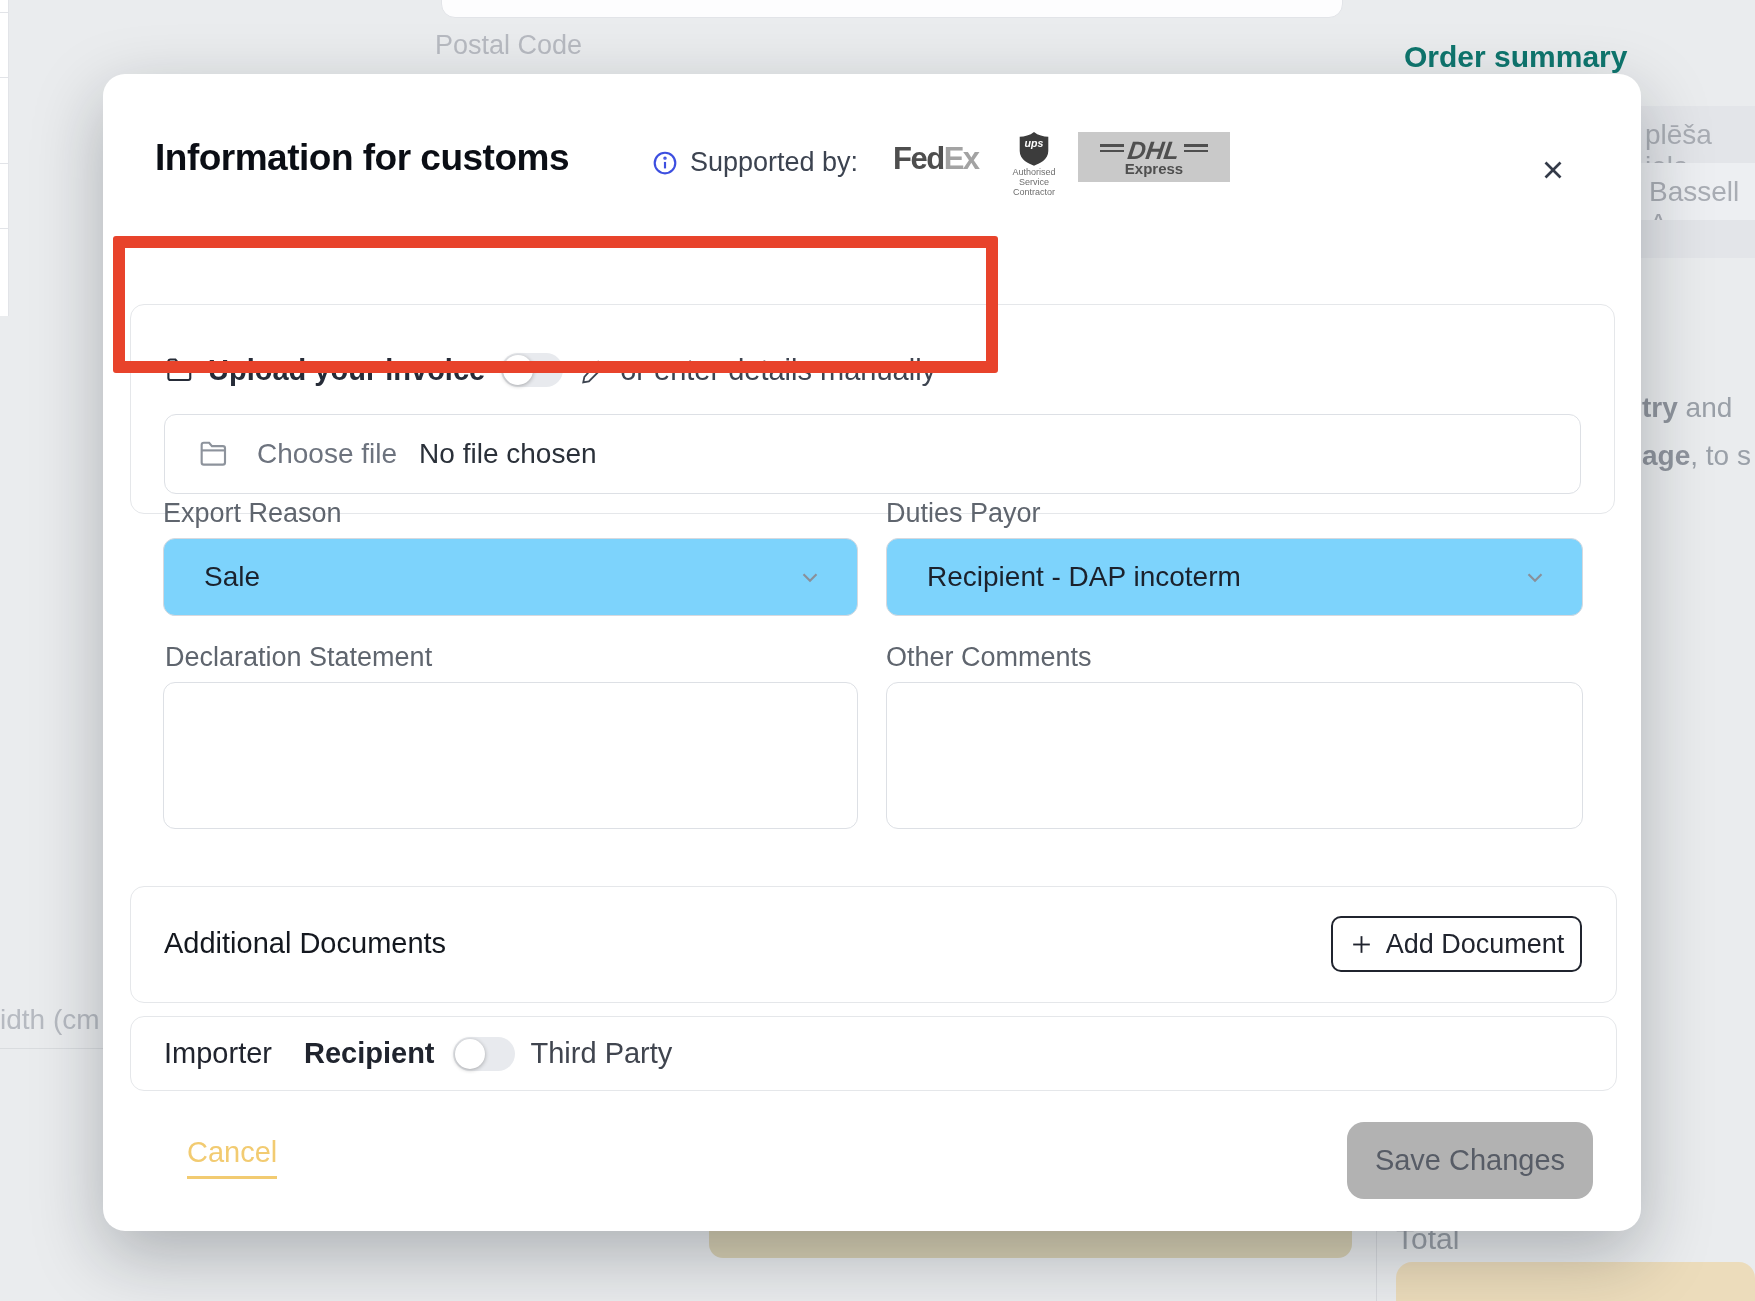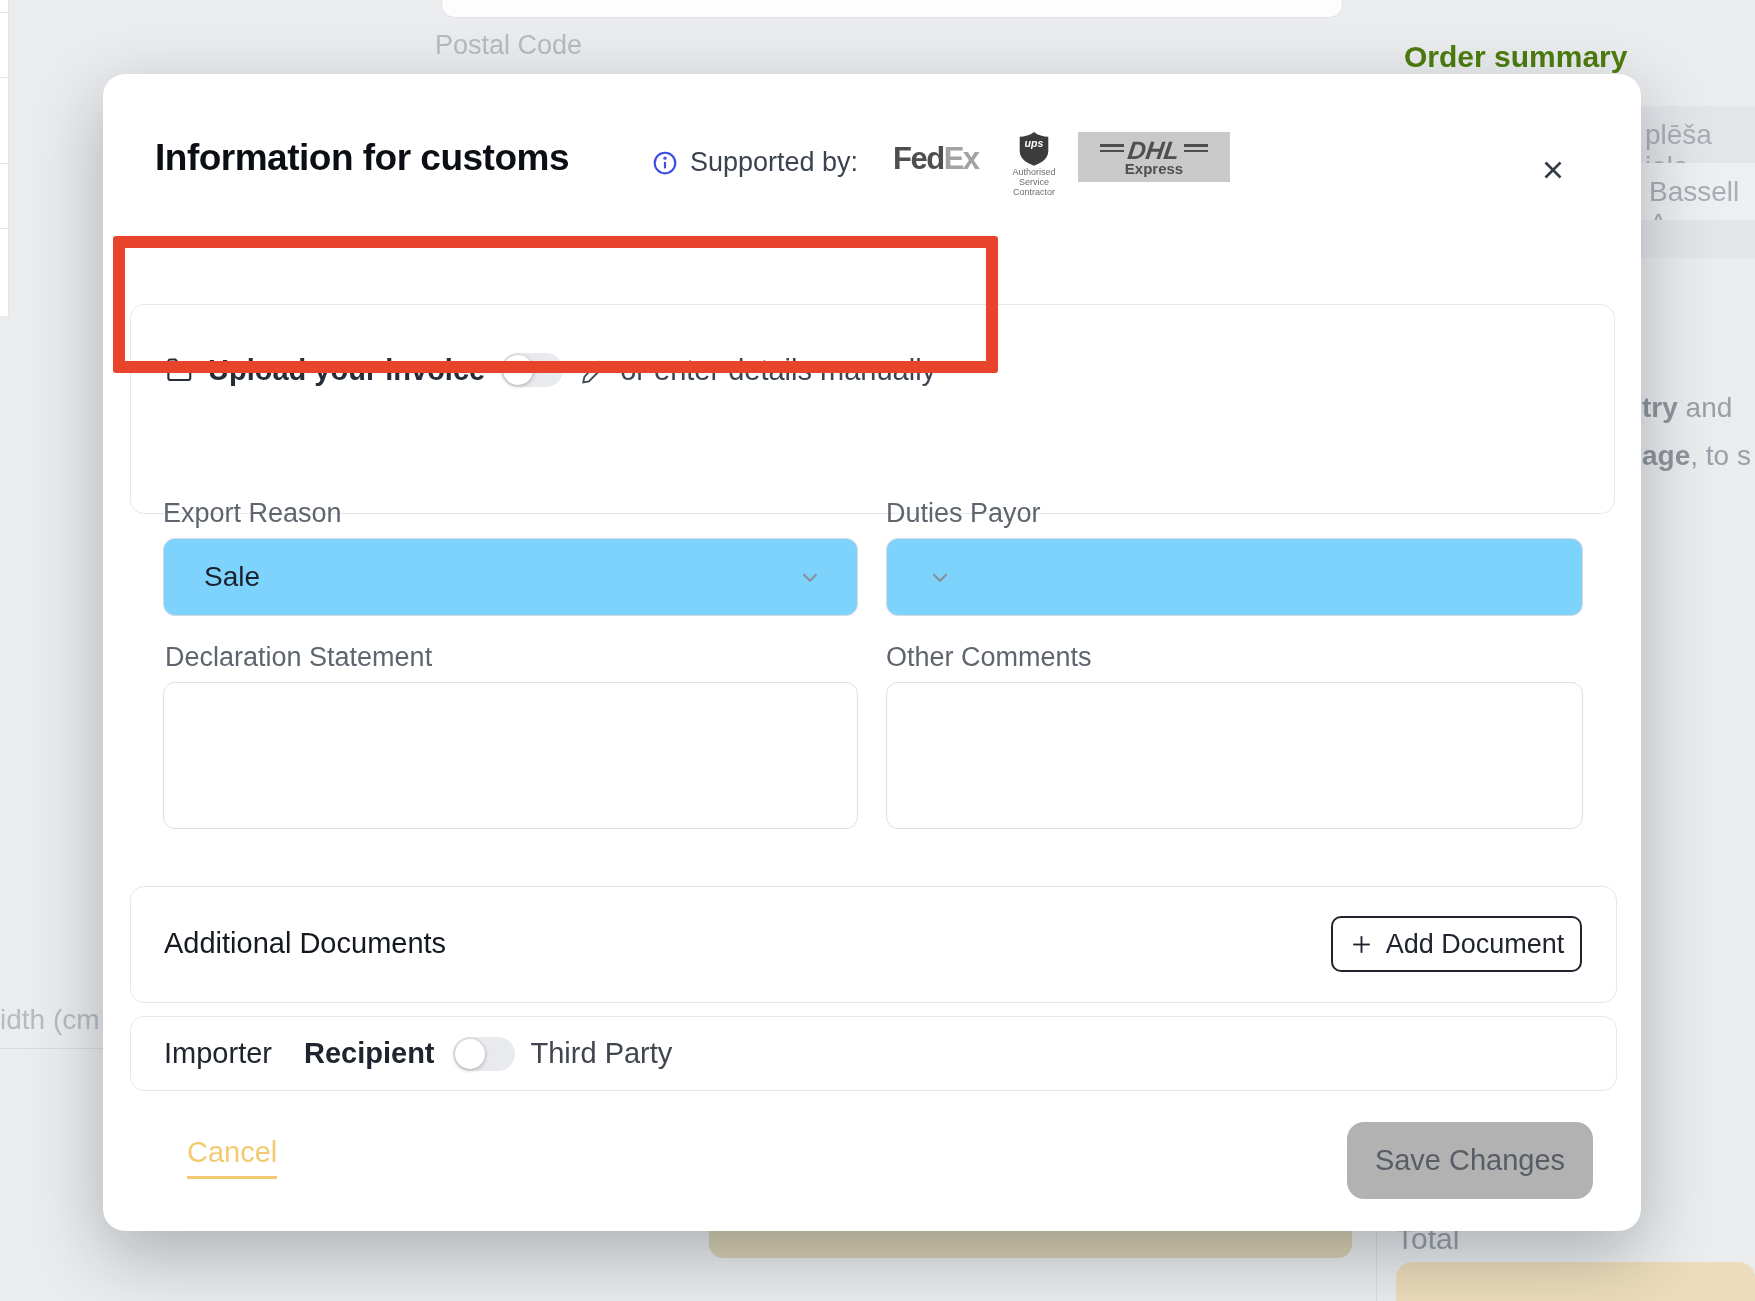--- a/index.html
+++ b/index.html
@@ -12,21 +12,21 @@
   }
   .abs { position:absolute; }
 
   
   .bg-leftcol { left:0; top:-20px; width:9px; height:336px; background:#fff; border-right:1px solid #e2e4e8; }
   .bg-leftcol .hr { position:absolute; left:0; width:100%; height:1px; background:#e2e4e8; }
   .bg-postal-box { left:441px; top:-42px; width:902px; height:60px; background:#fdfdfe; border:1px solid #e2e4e8; border-radius:14px; }
   .bg-postal-label { left:435px; top:30px; font-size:27px; color:#b7bac1; }
   .bg-width-label { left:0; top:1004px; font-size:28px; color:#b6bac1; }
   .bg-width-hr { left:0; top:1048px; width:106px; height:1px; background:#d9dcdf; }
-  .bg-order-summary { left:1404px; top:40px; font-size:30px; font-weight:700; color:#4d7c0f; }
+  .bg-order-summary { left:1404px; top:40px; font-size:30px; font-weight:700; color:#0f766e; }
   .bg-row1 { left:1560px; top:106px; width:195px; height:57px; background:#e3e5e9; }
   .bg-row1 span, .bg-row2 span { position:absolute; font-size:28px; color:#a9adb4; top:13px; }
   .bg-row1 span { left:85px; }
   .bg-row2 { left:1560px; top:163px; width:195px; height:57px; background:#edeff2; }
   .bg-row2 span { left:89px; }
   .bg-row3 { left:1560px; top:220px; width:195px; height:38px; background:#e3e5e9; }
   .bg-note { left:1642px; font-size:28px; color:#9aa0a8; white-space:nowrap; }
   .bg-note b { color:#8f949d; }
   .bg-note1 { top:392px; } .bg-note2 { top:440px; }
   .bg-vdivider { left:1376px; top:1150px; width:1px; height:151px; background:#d8dade; }
@@ -186,34 +186,45 @@
             <span class="knob"></span>
           </span>
         <span class="icon-pencil">
           <svg viewBox="0 0 24 24" width="27" height="27" fill="none" stroke="currentColor" stroke-width="1.6">
             <path d="M15.2 4.2l4.6 4.6L7 21.6l-5 1 1-5L15.2 4.2z"></path>
               <path d="M13.2 6.2l4.6 4.6"></path>
           </svg>
         </span>
         <span class="manual-label">or enter details manually</span>
       </div>
+      <div class="file-box">
+        <span class="icon-folder">
+          <svg viewBox="0 0 24 24" width="32" height="32" fill="none" stroke="currentColor" stroke-width="1.6">
+            <path d="M3.5 7V5.2c0-.9.7-1.6 1.6-1.6h4l2.1 2.5h8.2c.9 0 1.6.7 1.6 1.6v10.7c0 .9-.7 1.6-1.6 1.6H5.1c-.9 0-1.6-.7-1.6-1.6V7z"></path>
+            <path d="M3.5 9.3h17"></path>
+          </svg>
+        </span>
+        <span class="file-choose">Choose file</span>
+        <span class="file-none">No file chosen</span>
+      </div>
     </div>
 
     <div class="abs f-label lbl-export">Export Reason</div>
     <div class="abs f-label lbl-duties">Duties Payor</div>
 
     <div class="abs select sel-export">
       <span class="val">Sale</span>
       <span class="icon-chevron">
         <svg viewBox="0 0 24 24" width="26" height="26" fill="none" stroke="currentColor" stroke-width="2">
             <path d="M6 9.5l6 6 6-6"></path>
           </svg>
       </span>
     </div>
     <div class="abs select sel-duties">
+      <span class="val">Recipient - DAP incoterm</span>
       <span class="icon-chevron">
         <svg viewBox="0 0 24 24" width="26" height="26" fill="none" stroke="currentColor" stroke-width="2">
             <path d="M6 9.5l6 6 6-6"></path>
           </svg>
       </span>
     </div>
 
     <div class="abs f-label lbl-decl">Declaration Statement</div>
     <div class="abs f-label lbl-comments">Other Comments</div>
     <textarea class="abs ta ta-decl" style=""></textarea>

